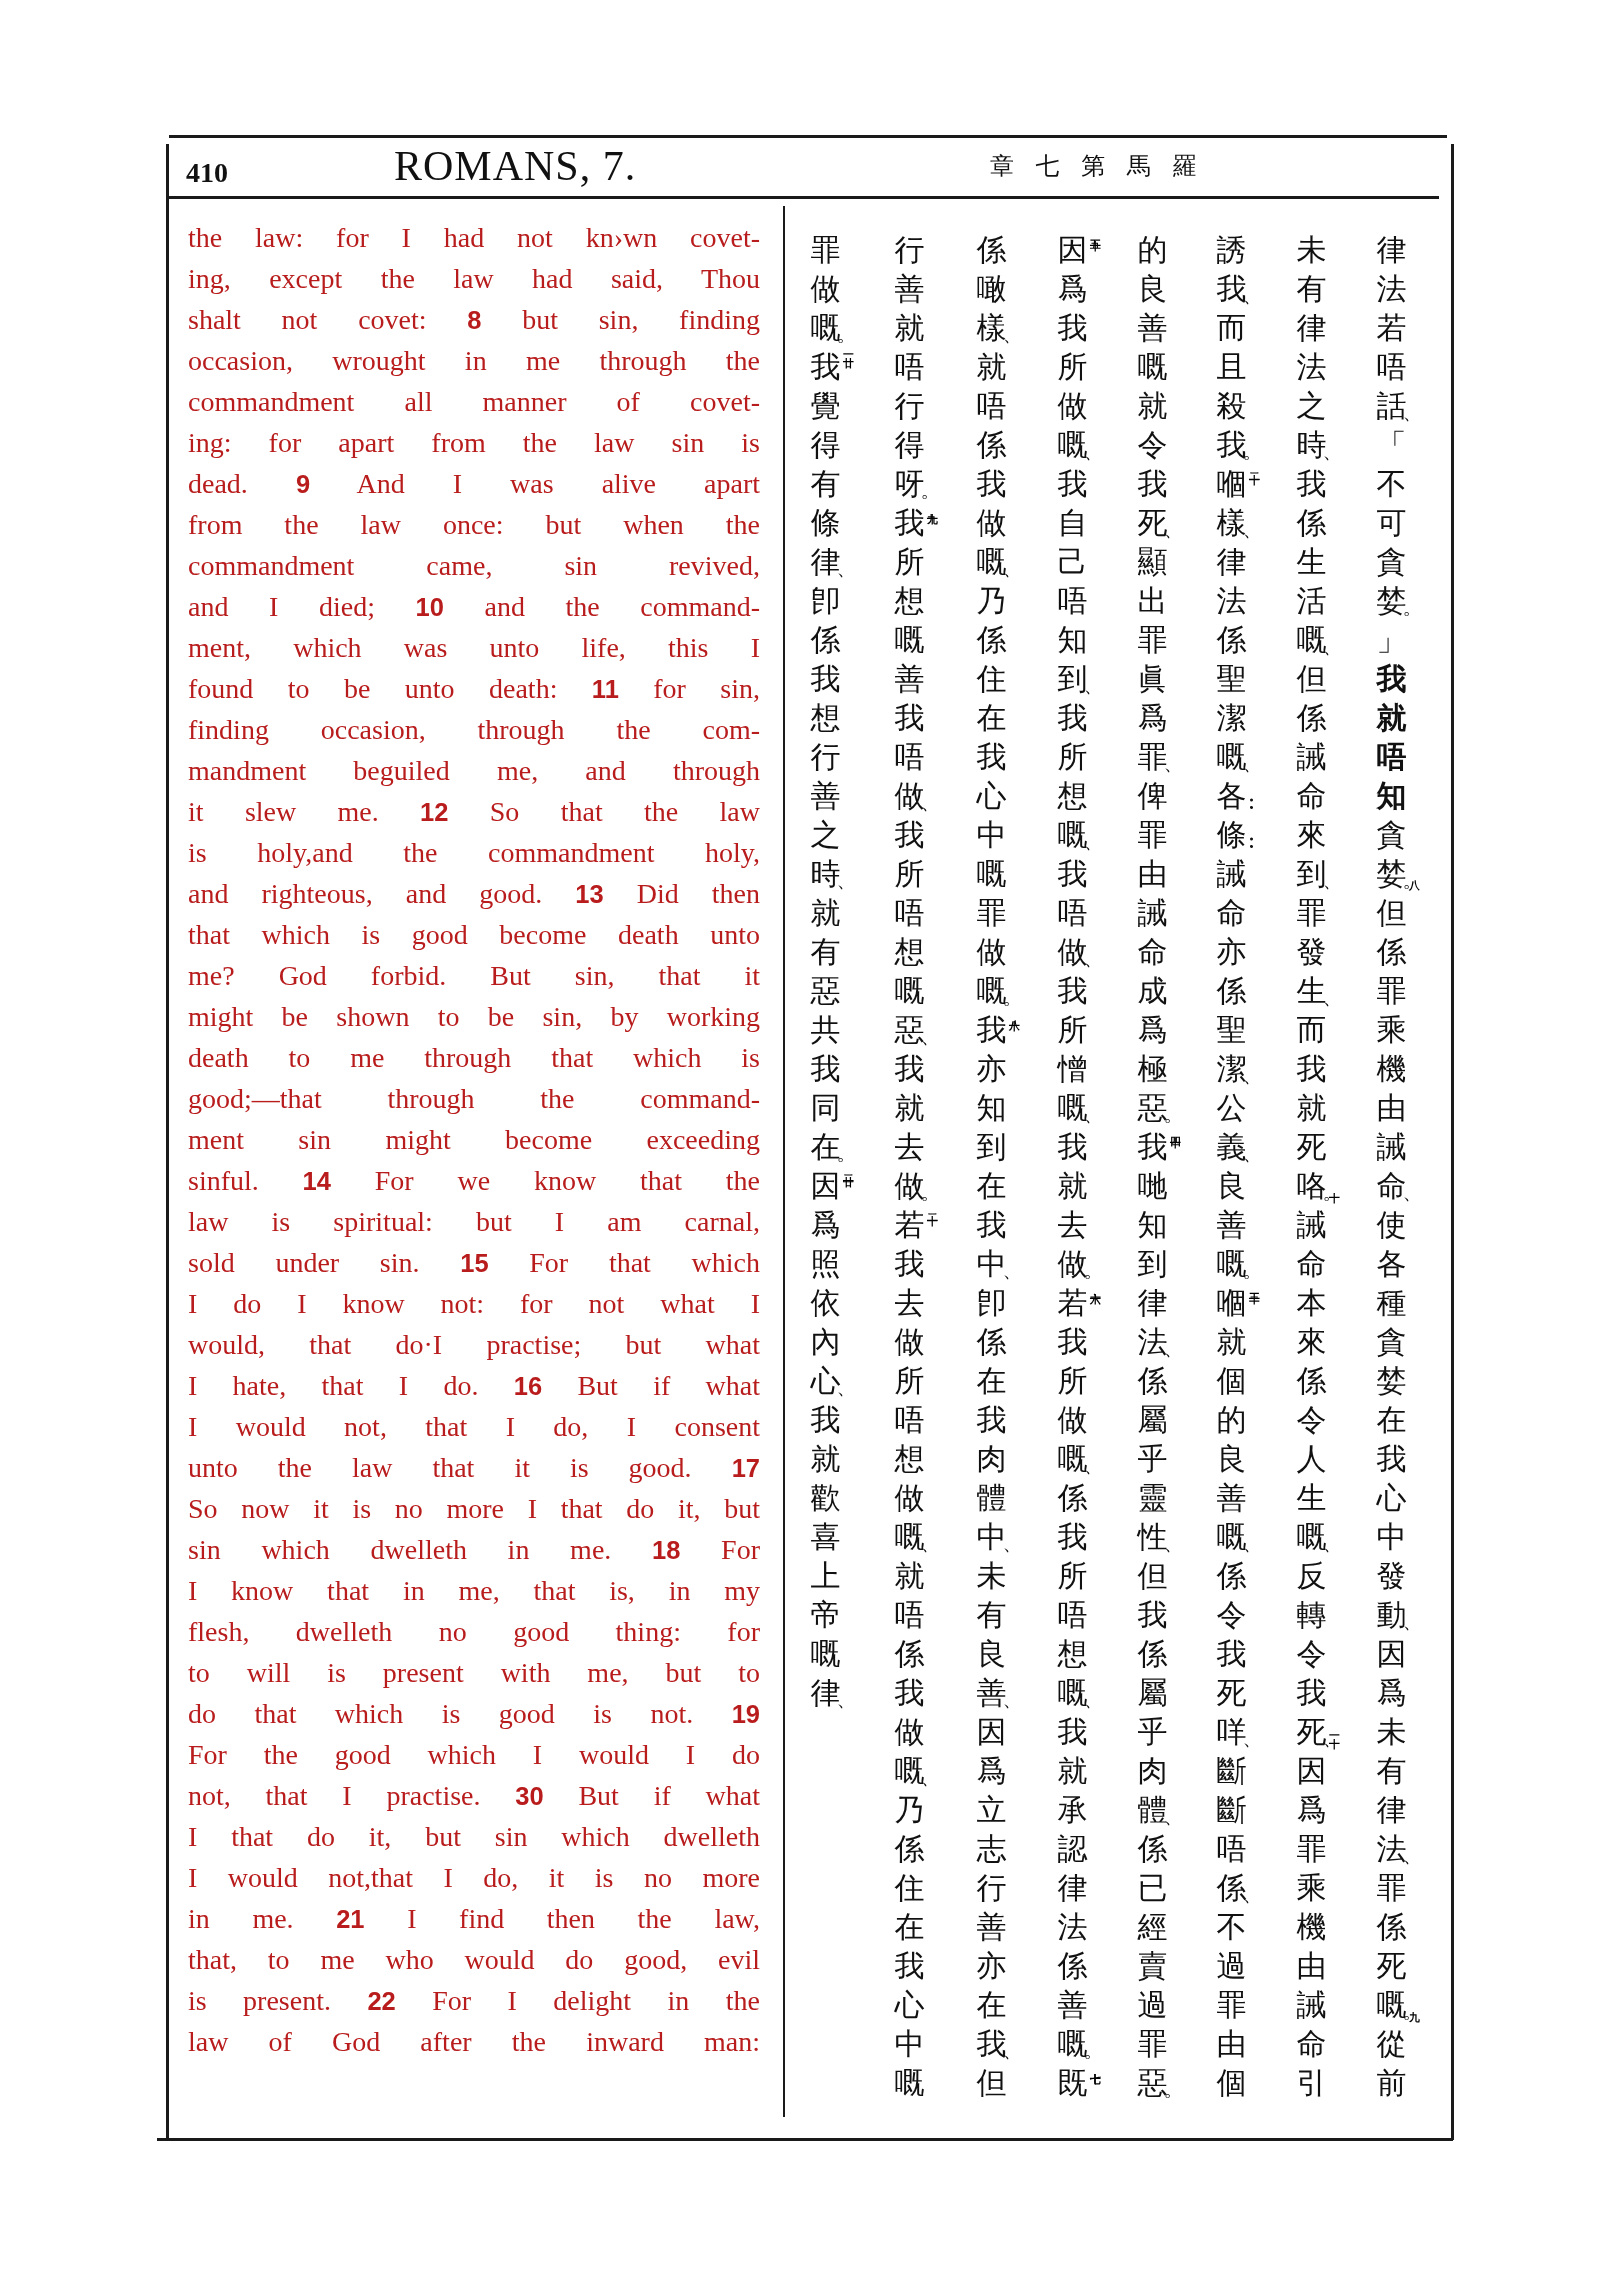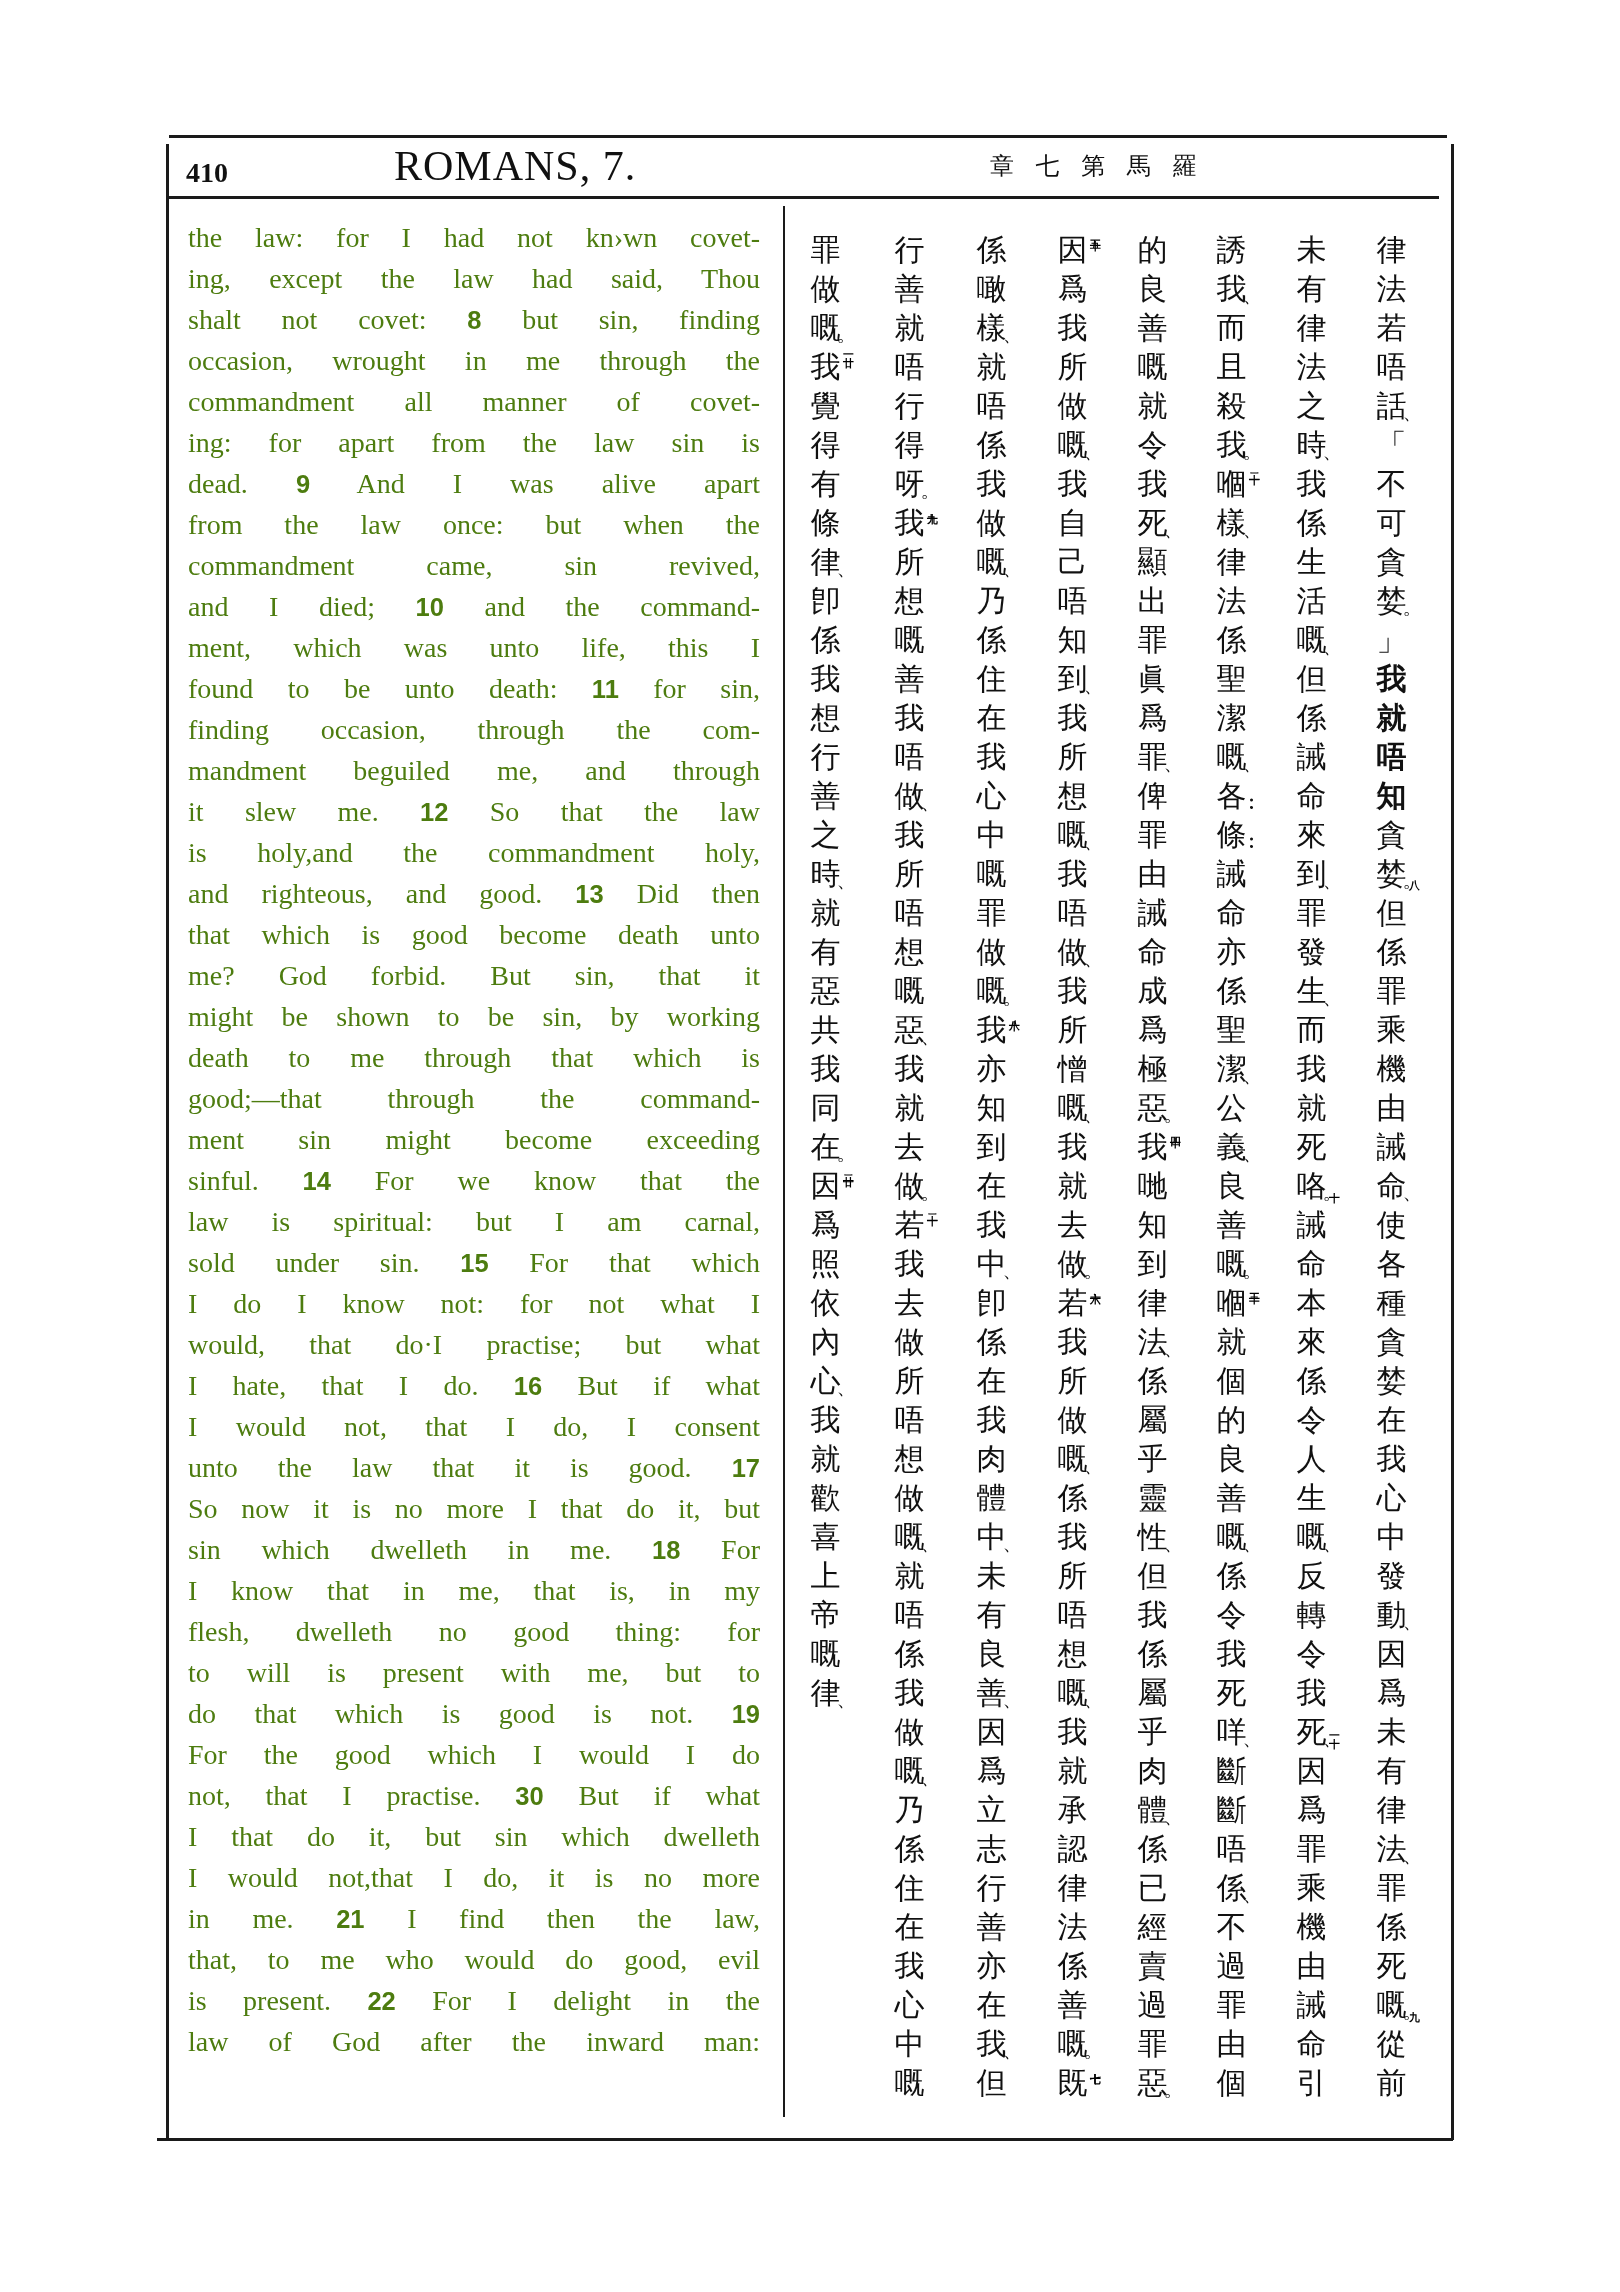--- a/index.html
+++ b/index.html
@@ -9,21 +9,21 @@
   .rule-top { left: 169px; top: 135px; width: 1278px; height: 2.9px; }
   .rule-header { left: 169px; top: 196px; width: 1270px; height: 2.9px; }
   .rule-bottom { left: 157px; top: 2138px; width: 1296px; height: 2.9px; }
   .border-left { left: 166px; top: 144px; width: 2.9px; height: 1996px; }
   .border-right { left: 1451px; top: 144px; width: 2.9px; height: 1996px; }
   .divider { left: 783px; top: 206px; width: 2px; height: 1911px; }
   .hdr { position: absolute; color: #111; font-family: "Liberation Serif", "DejaVu Serif", serif; }
   .page-number { left: 186px; top: 147px; font-size: 28px; font-weight: bold; line-height: 39px; margin-top: 6px; }
   .running-title { left: 394px; top: 147px; font-size: 42px; line-height: 39px; letter-spacing: 1px; }
   .chinese-title { left: 990px; top: 147px; font-size: 24px; line-height: 39px; letter-spacing: 21.6px; font-family: "DejaVu Sans", sans-serif; }
-  .english { position: absolute; left: 188px; top: 217px; width: 572px; font-family: "Liberation Serif", "DejaVu Serif", serif; font-size: 28px; color: #4d7c0f; }
+  .english { position: absolute; left: 188px; top: 217px; width: 572px; font-family: "Liberation Serif", "DejaVu Serif", serif; font-size: 28px; color: #b91c1c; }
   .eline { height: 41px; line-height: 41px; text-align: justify; text-align-last: justify; white-space: normal; overflow: hidden; }
   .eline .b { font-weight: bold; font-family: "Liberation Sans", "DejaVu Sans", sans-serif; font-size: 25.5px; }
   .eline .i { }
   .chinese { position: absolute; top: 233px; left: 0; width: 1620px; height: 1901px; }
   .ccol { position: absolute; top: 0; width: 59px; }
   .cell { position: relative; height: 39px; width: 59px; }
   .ch { position: absolute; left: 0; top: 0; width: 33px; height: 33px; font-size: 30px; line-height: 33px; text-align: center; font-family: "DejaVu Sans", sans-serif; color: #111; }
   .ch.bold { font-weight: bold; }
   .pn { position: absolute; left: 27.4px; top: 13.7px; font-size: 19.6px; line-height: 19.6px; font-family: "DejaVu Sans", sans-serif; color: #111; }
   .vm { position: absolute; left: 33px; top: -2px; width: 11.8px; font-size: 10.8px; line-height: 11.8px; font-weight: bold; font-family: "DejaVu Sans", sans-serif; color: #000; writing-mode: vertical-rl; text-orientation: upright; }

